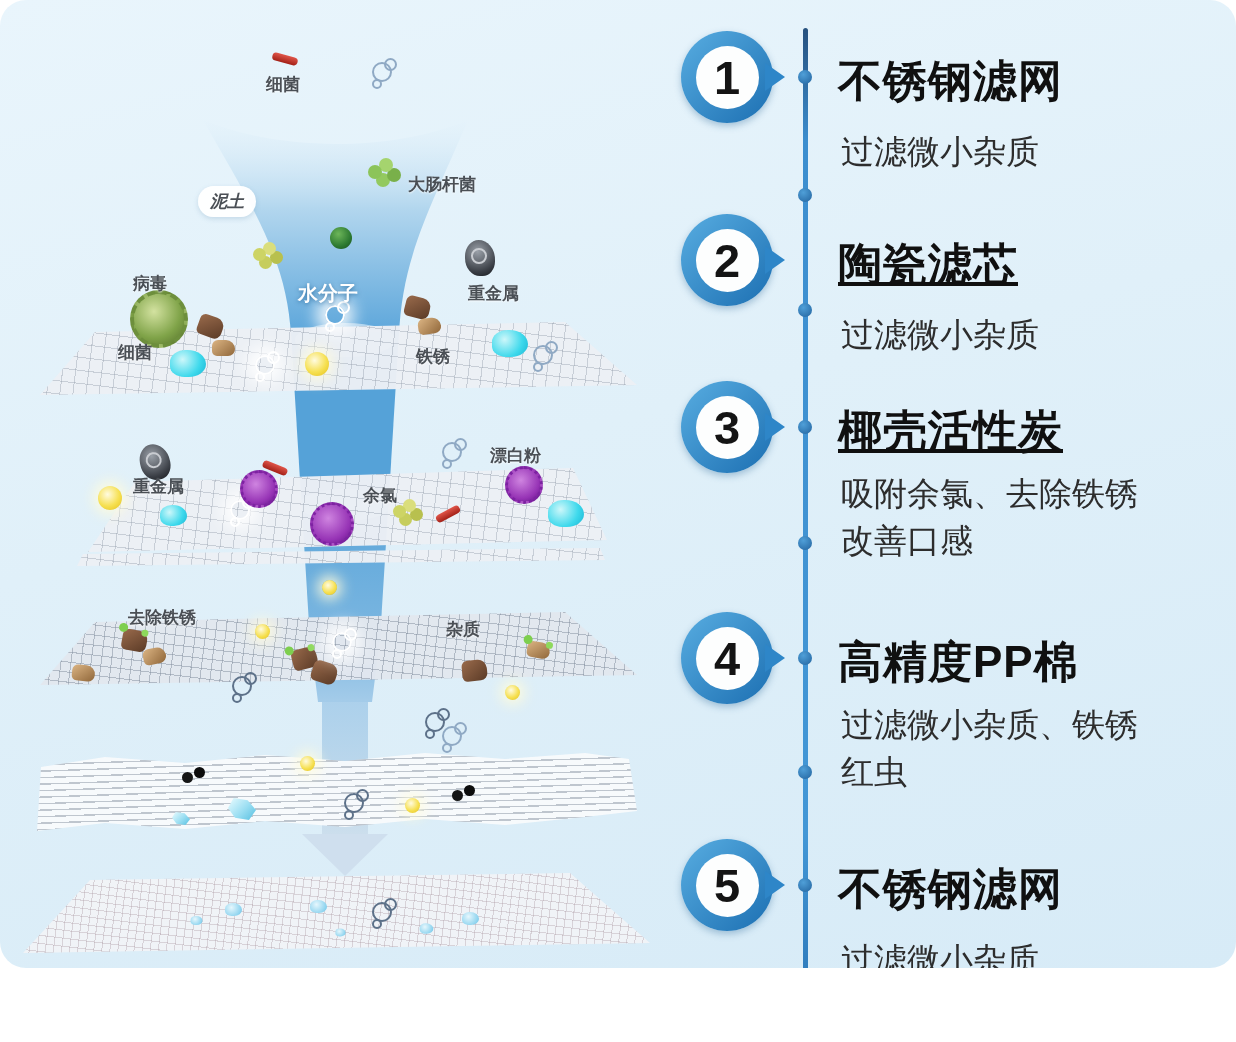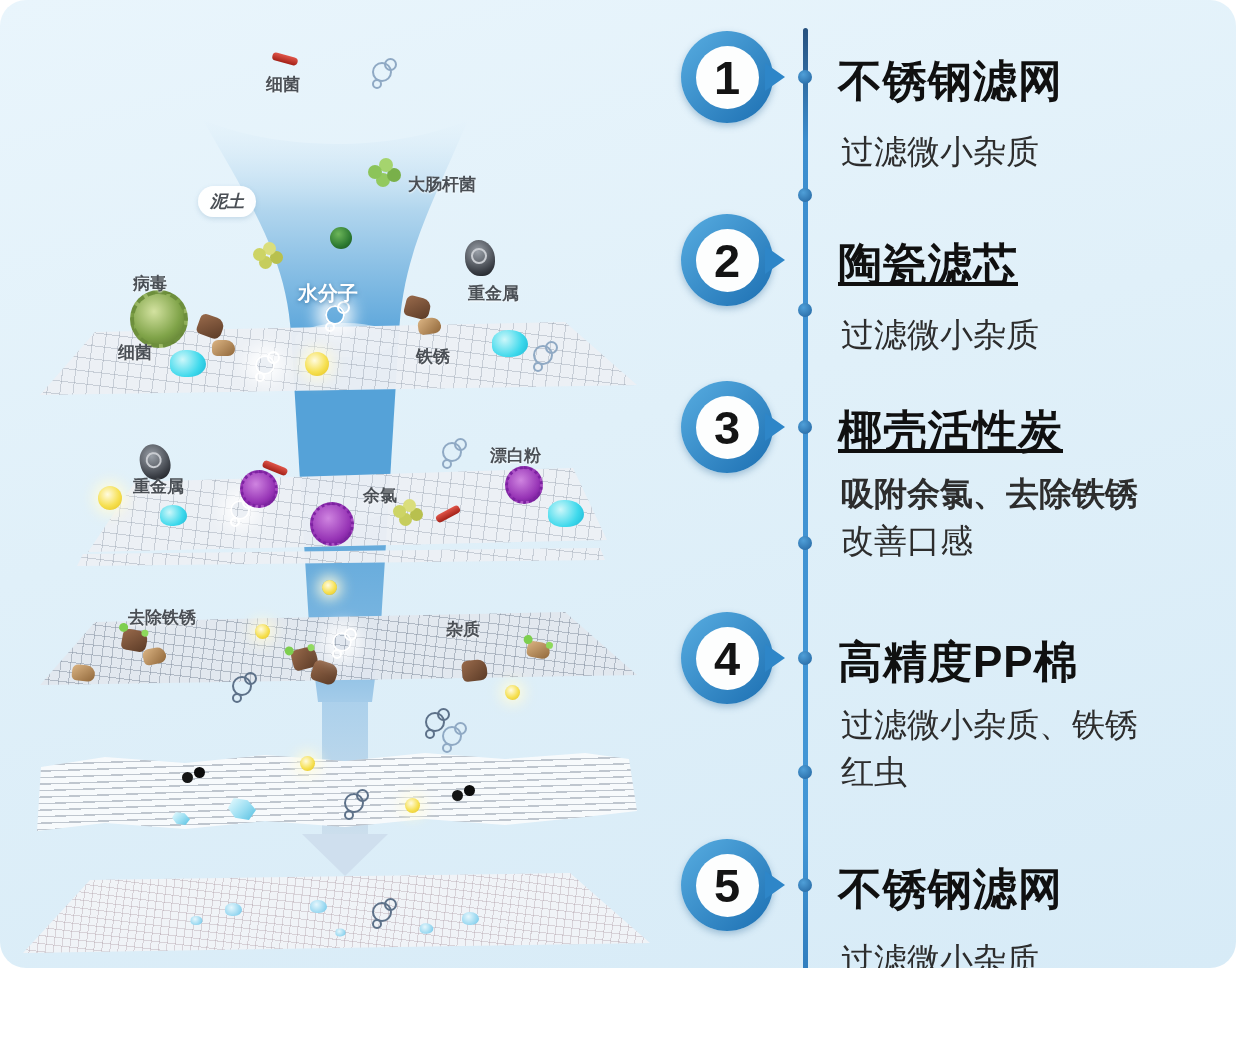--- a/index.html
+++ b/index.html
@@ -252,21 +252,21 @@
     <div class="step-title" style="top:235px;text-decoration:underline;">陶瓷滤芯</div>
     <div class="step-desc" style="top:311px;">过滤微小杂质</div>
   </div>
 
   <div class="step">
     <div class="badge" style="left:681px;top:381px;">
       <span class="tail"></span>
       <span class="badge-inner">3</span>
     </div>
     <div class="step-title" style="top:402px;text-decoration:underline;">椰壳活性炭</div>
-    <div class="step-desc" style="top:470px;font-weight:bold;">吸附余氯、去除铁锈</div>
+    <div class="step-desc" style="top:470px;">吸附余氯、去除铁锈</div>
     <div class="step-desc" style="top:517px;">改善口感</div>
   </div>
 
   <div class="step">
     <div class="badge" style="left:681px;top:612px;">
       <span class="tail"></span>
       <span class="badge-inner">4</span>
     </div>
     <div class="step-title" style="top:633px;">高精度PP棉</div>
     <div class="step-desc" style="top:701px;">过滤微小杂质、铁锈</div>

